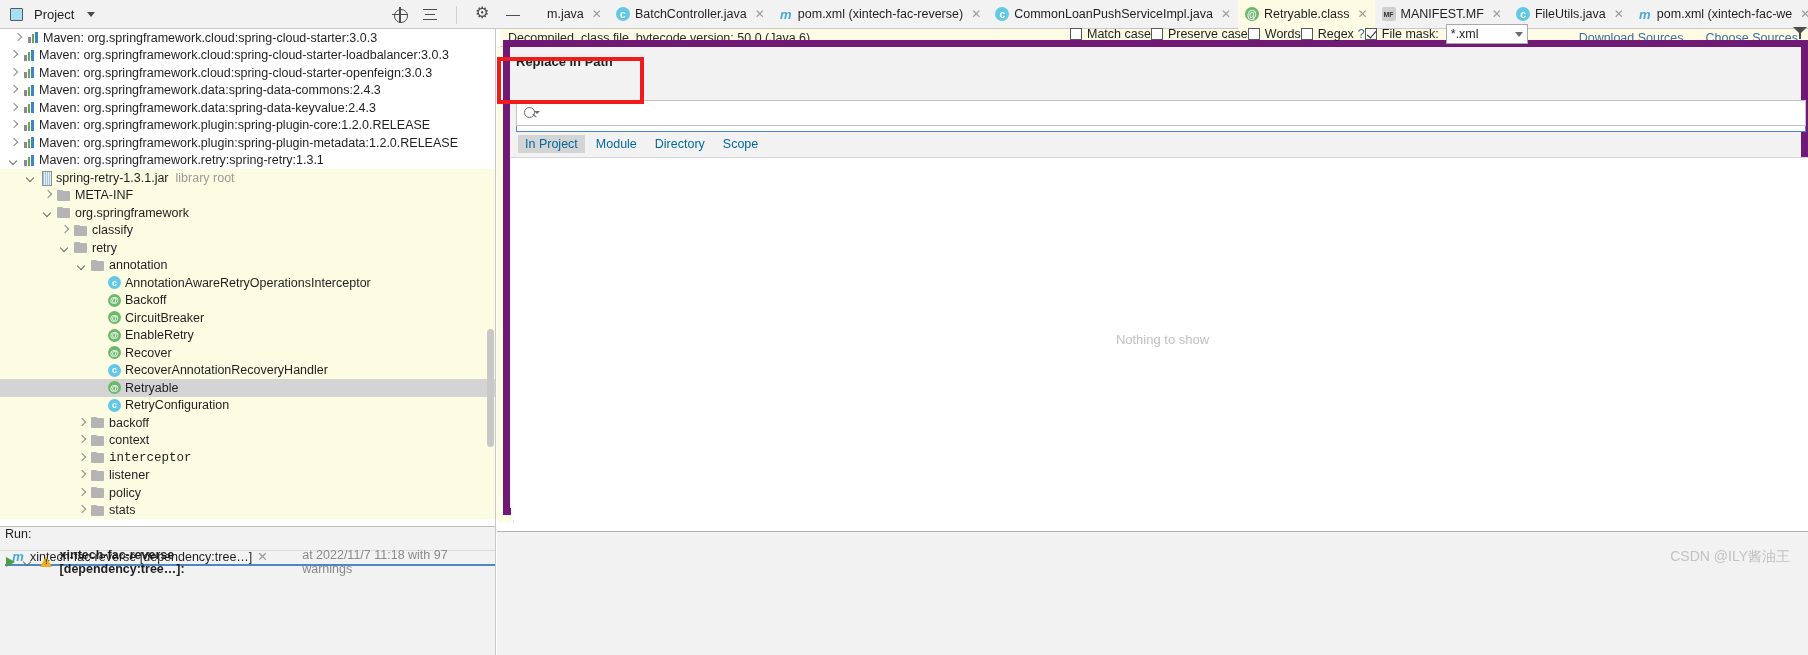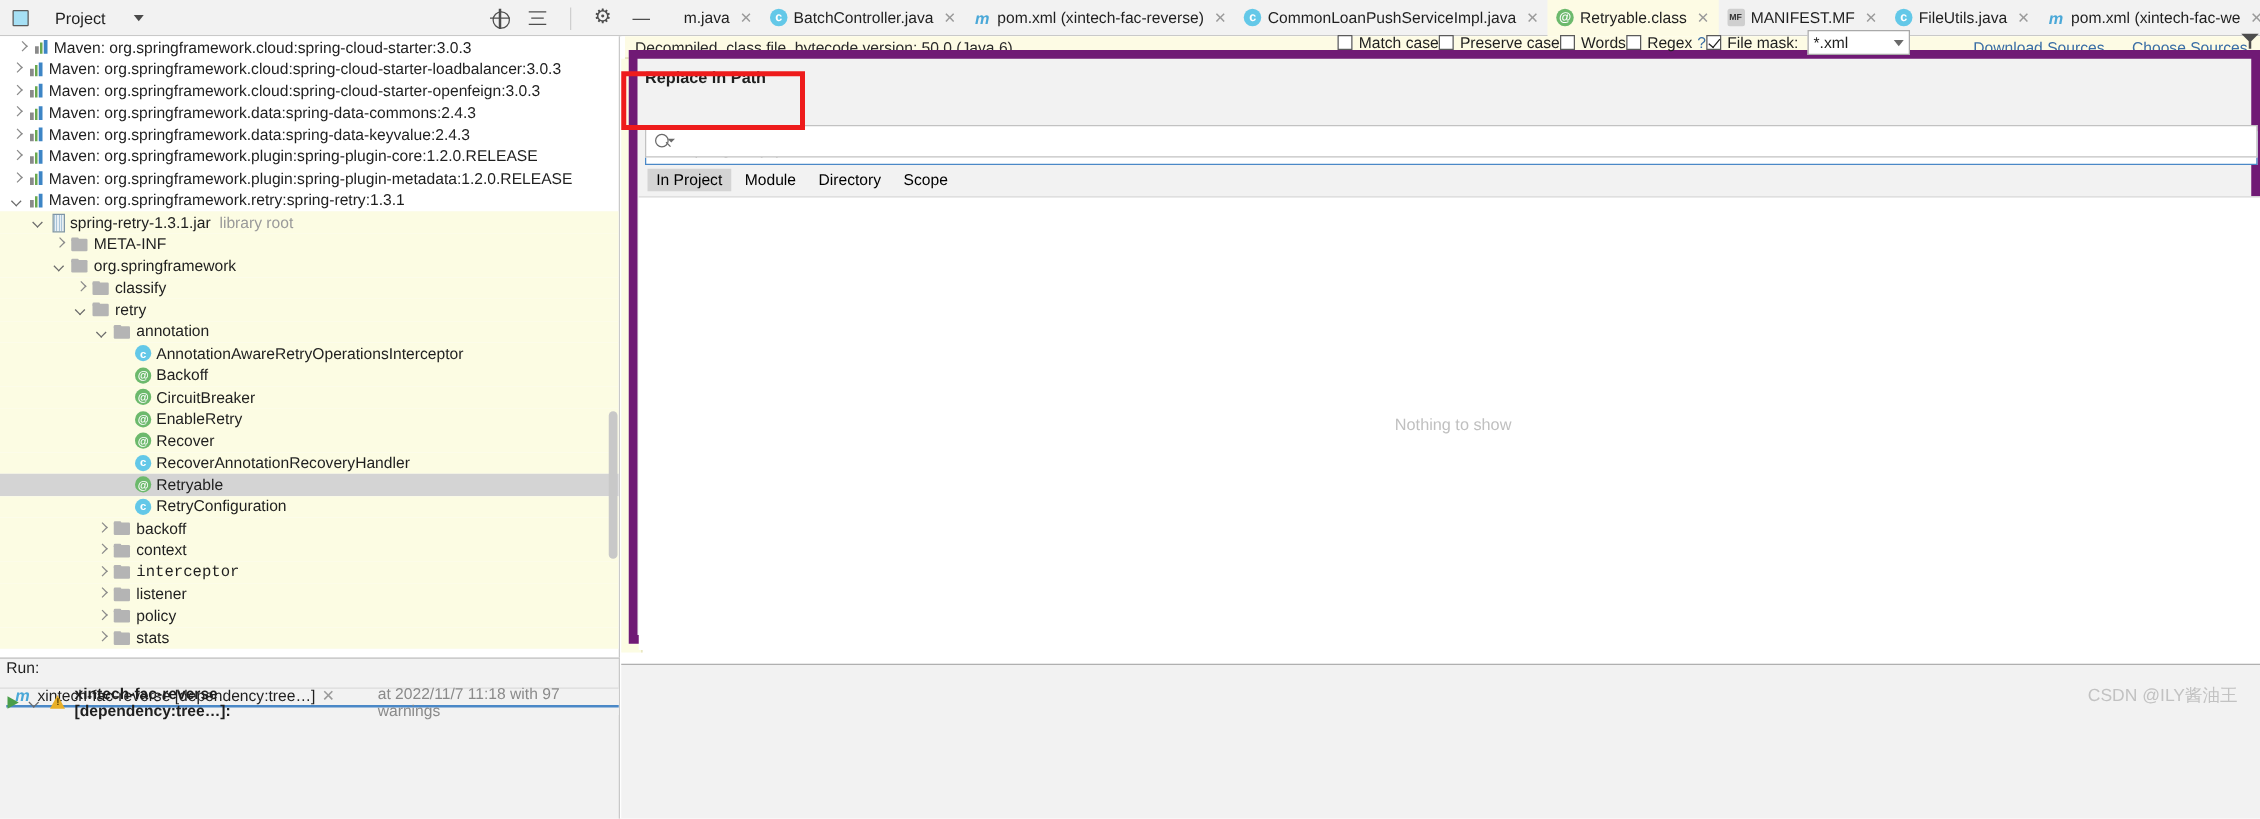--- a/index.html
+++ b/index.html
@@ -12,21 +12,21 @@
     background: #f2f2f2;
   }
   .app { position: relative; width: 1808px; height: 655px; background:#ffffff; }
 
   
   .topbar {
     position:absolute; left:0; top:0; width:1808px; height:29px;
     background:#f2f2f2; border-bottom:1px solid #c9c9c9;
     display:flex; align-items:center;
   }
-  .proj-btn { display:flex; align-items:center; gap:21px; padding:0 10px 0 10px; height:29px; }
+  .proj-btn { display:flex; align-items:center; gap:11px; padding:0 10px 0 10px; height:29px; }
   .proj-ico {
     width:13px; height:13px; border:1px solid #5a5a5a; background:#a6e0f5; border-radius:1px;
   }
   .proj-label { font-size:13px; color:#1f1f1f; }
   .caret-dn {
     width:0;height:0;border-left:4px solid transparent;border-right:4px solid transparent;
     border-top:5px solid #4a4a4a; margin-left:2px;
   }
   .proj-tools { position:absolute; left:392px; top:0; height:29px; display:flex; align-items:center; gap:14px; }
   .ic { width:16px;height:16px; position:relative; display:inline-block; }
@@ -145,21 +145,21 @@
       align-items:center;justify-content:space-between;padding:0 4px;margin-left:7px;font-size:12.5px;}
   .mask-sel .cv{width:0;height:0;border-left:4px solid transparent;border-right:4px solid transparent;
       border-top:5px solid #6a6a6a;}
   .filter-ico{position:absolute;left:1793px;top:26px;width:14px;height:14px;}
   .filter-ico::before{content:"";position:absolute;left:0;top:1px;border-left:7px solid transparent;
       border-right:7px solid transparent;border-top:7px solid #4d4d4d;}
   .filter-ico::after{content:"";position:absolute;left:6px;top:7px;width:2px;height:6px;background:#4d4d4d;}
 
   
   .scope-tabs{position:absolute;left:8px;top:88px;display:flex;gap:4px;font-size:12.5px;}
-  .scope-tab{padding:2px 7px;color:#000000;}
+  .scope-tab{padding:2px 7px;color:#0369a1;}
   .scope-tab.active{background:#d4d4d4;}
 
   
   .results{position:absolute;left:1px;top:110px;width:1303px;height:363px;background:#ffffff;
     border-top:1px solid #d5d5d5;display:flex;align-items:center;justify-content:center;}
   .nothing{color:#c0c0c0;font-size:13px;}
 
   
   .annot{position:absolute;left:497px;top:57px;width:147px;height:47px;
     border:4px solid #ee1c1c;pointer-events:none;}

